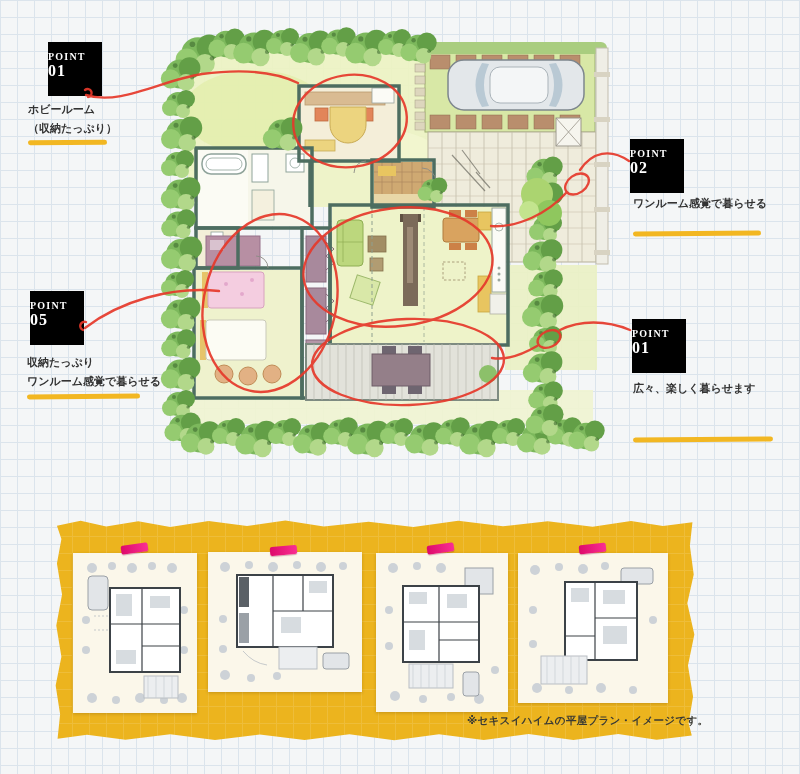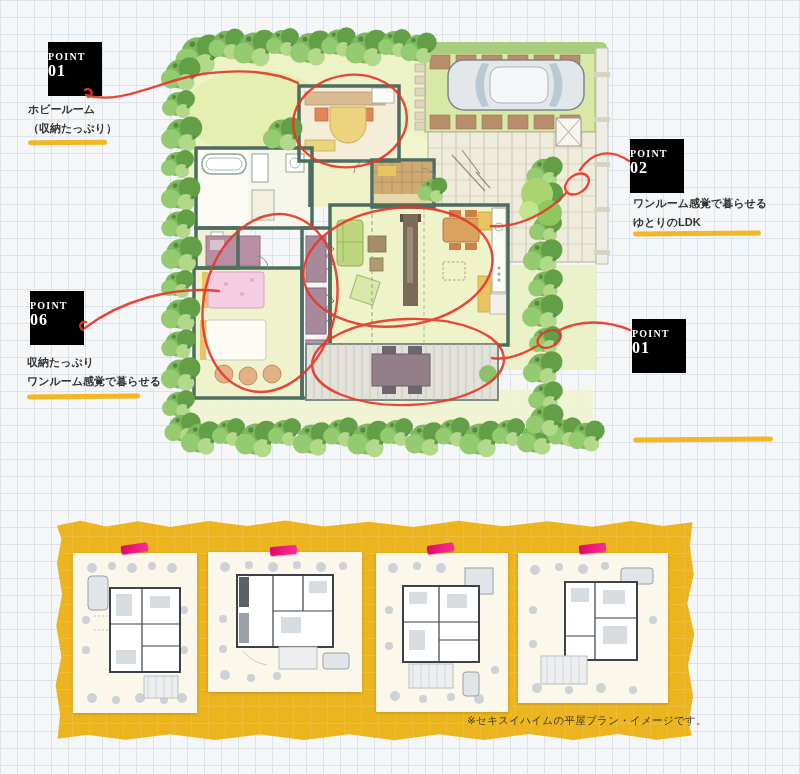--- a/index.html
+++ b/index.html
@@ -36,21 +36,21 @@
   .plan-card{
     position:absolute;background:#fbf7ea;box-shadow:0 1px 3px rgba(90,60,0,.25);
     display:flex;align-items:center;justify-content:center;
   }
   .tape{
     position:absolute;width:27px;height:9px;border-radius:2px;
     background:linear-gradient(90deg,#dd0a6b,#fa2f92);
     box-shadow:0 1px 1px rgba(120,0,50,.3);
   }
   .caption{
-    position:absolute;left:467px;top:714px;font-size:10.5px;font-weight:400;color:#3a3a33;
+    position:absolute;left:467px;top:714px;font-size:10.5px;font-weight:700;color:#3a3a33;
     letter-spacing:.3px;white-space:nowrap;z-index:6;
   }
   svg{display:block;}
   .overlay{position:absolute;left:0;top:0;z-index:5;pointer-events:none;}
   .illus{position:absolute;left:160px;top:22px;z-index:1;}
 </style>
 </head>
 <body>
 
 <svg class="illus" width="460" height="452" viewBox="0 0 460 452">
@@ -330,35 +330,35 @@
   <div>（収納たっぷり）</div>
 </div>
 <div class="marker" style="left:28px;top:140px;width:79px;"></div>
 
 <div class="point-badge" style="left:630px;top:139px;">
   <div class="point-tag">POINT</div>
   <div class="point-num">02</div>
 </div>
 <div class="note" style="left:633px;top:194px;">
   <div>ワンルーム感覚で暮らせる</div>
-  <div>ゆとりのLDK</div>
 </div>
 <div class="marker" style="left:633px;top:231px;width:128px;"></div>
 
 <div class="point-badge" style="left:632px;top:319px;">
   <div class="point-tag">POINT</div>
   <div class="point-num">01</div>
 </div>
 <div class="note" style="left:633px;top:379px;">
+  <div>広々、楽しく暮らせます</div>
 </div>
 <div class="marker" style="left:633px;top:437px;width:140px;"></div>
 
 <div class="point-badge" style="left:30px;top:291px;">
   <div class="point-tag">POINT</div>
-  <div class="point-num">06</div>
+  <div class="point-num">05</div>
 </div>
 <div class="note" style="left:27px;top:353px;">
   <div>収納たっぷり</div>
   <div>ワンルーム感覚で暮らせる</div>
 </div>
 <div class="marker" style="left:27px;top:394px;width:113px;"></div>
 
 <div class="band"></div>
 
 <div class="plan-card" style="left:73px;top:553px;width:124px;height:160px;">

